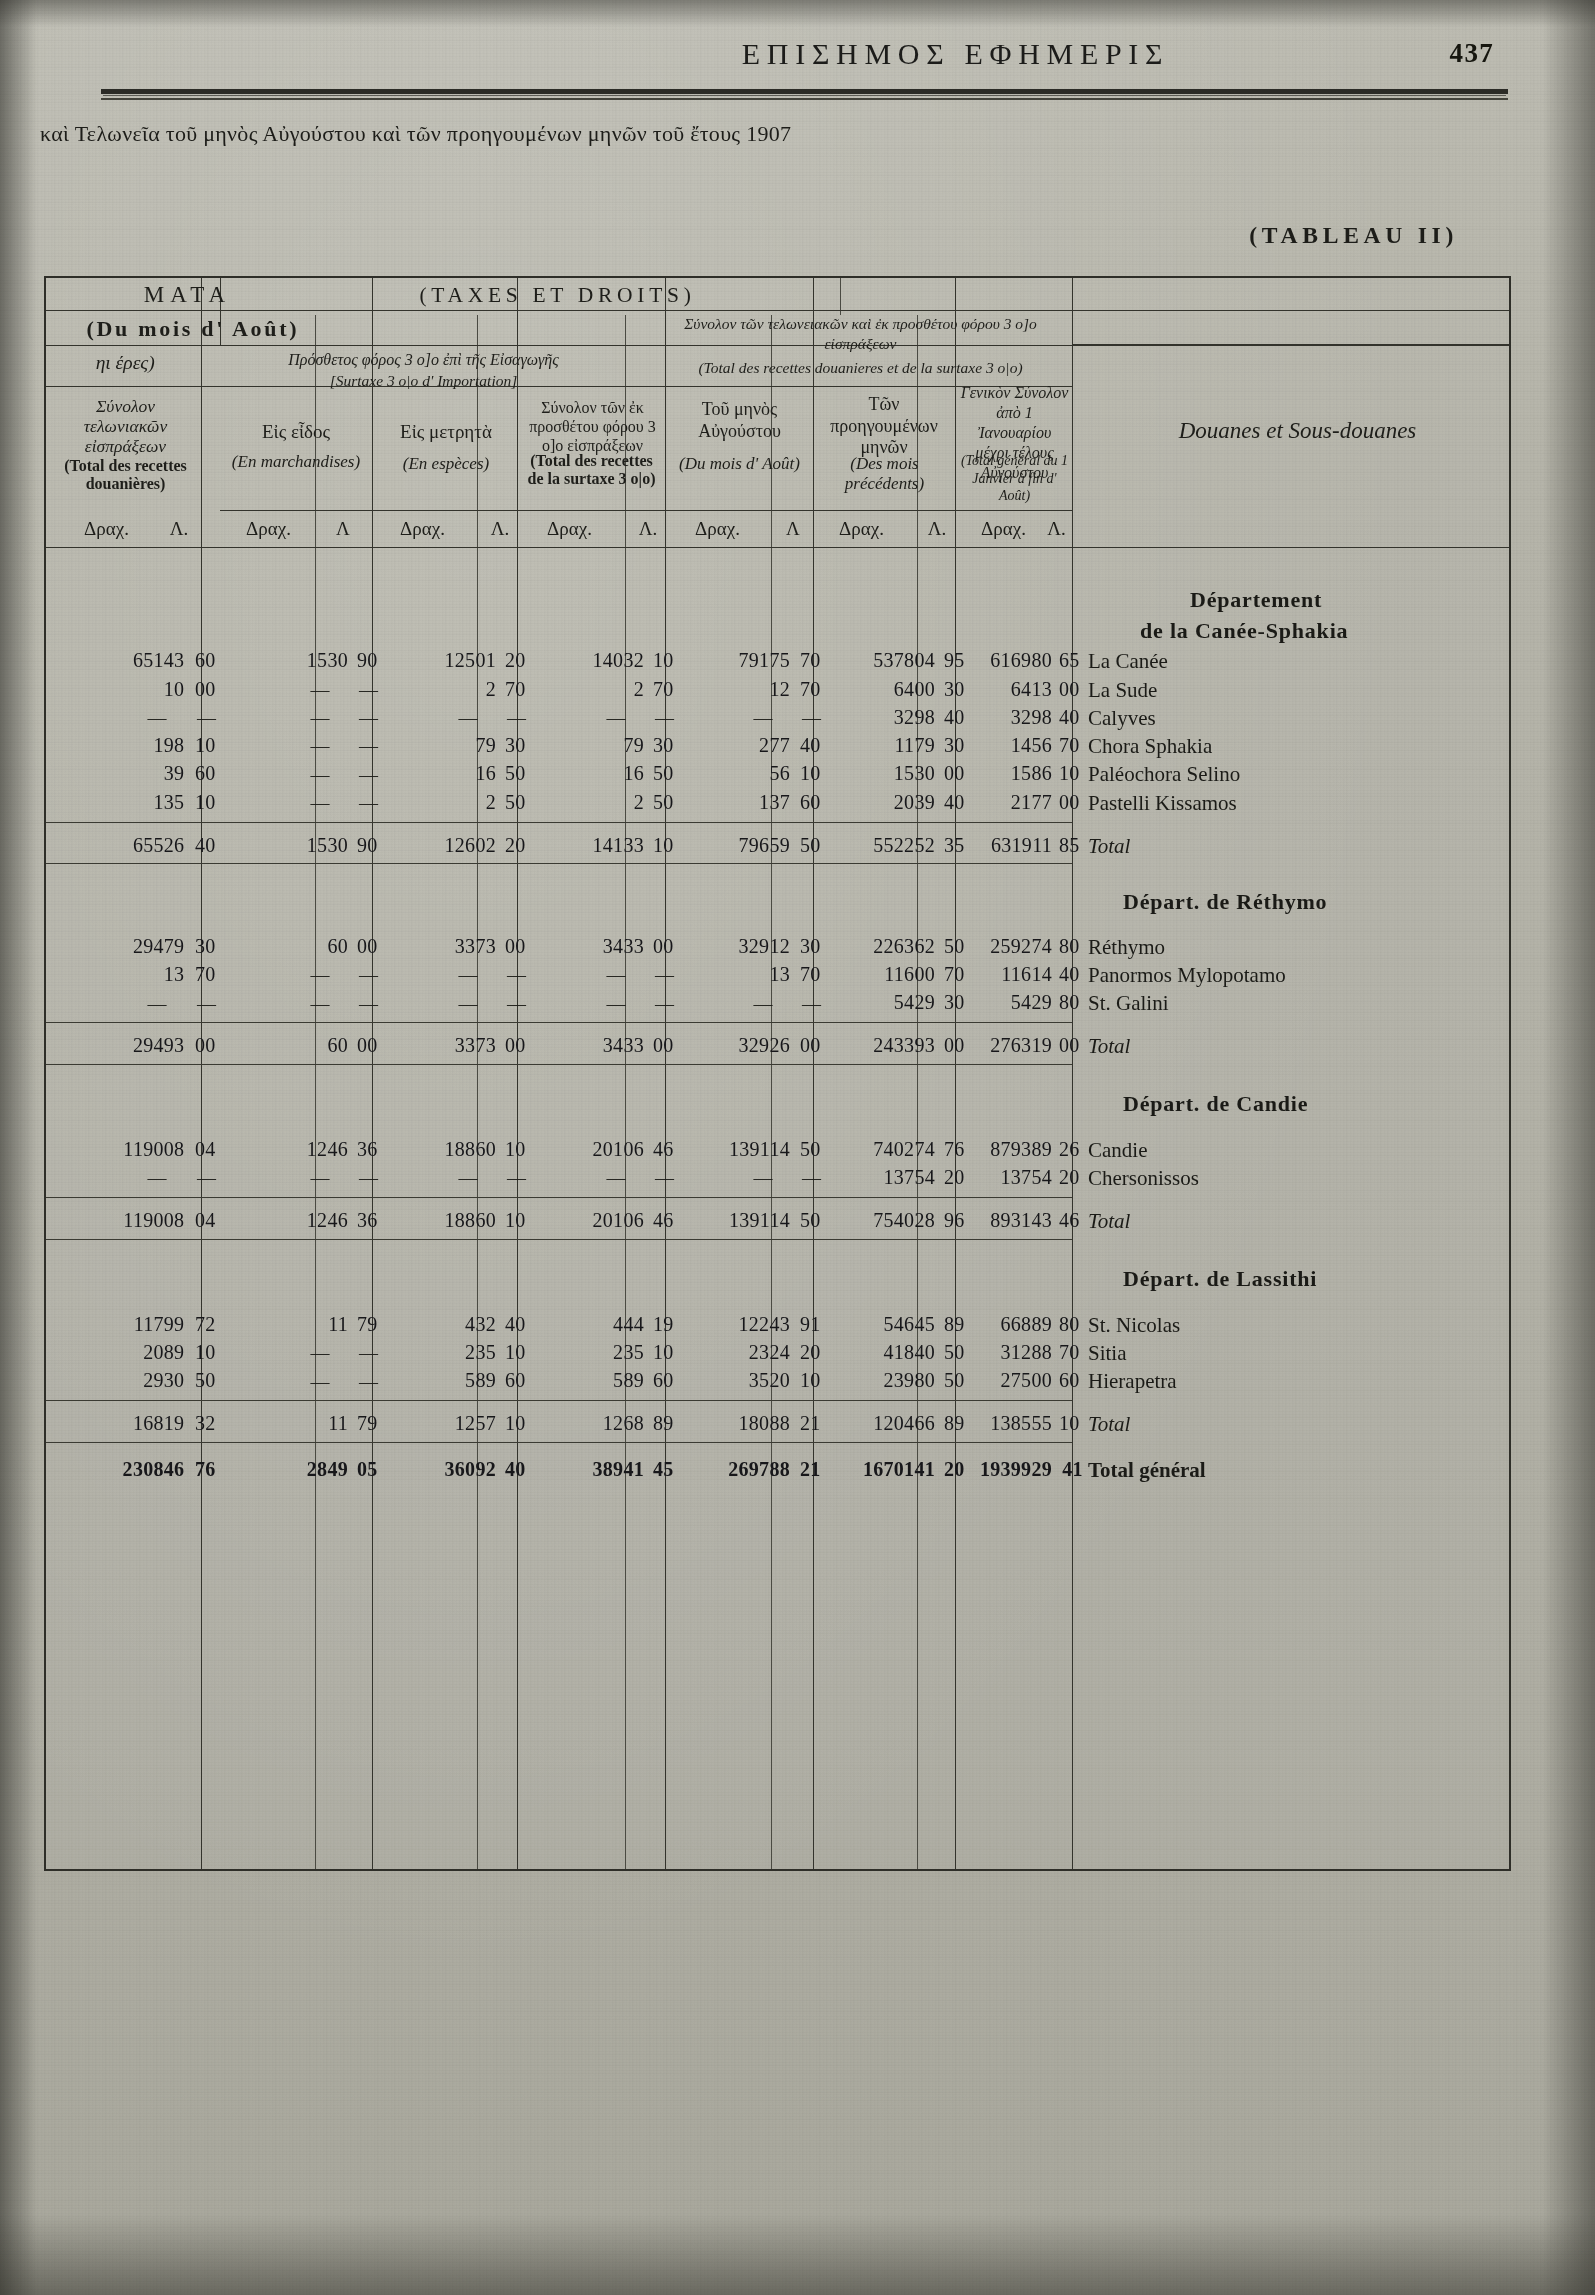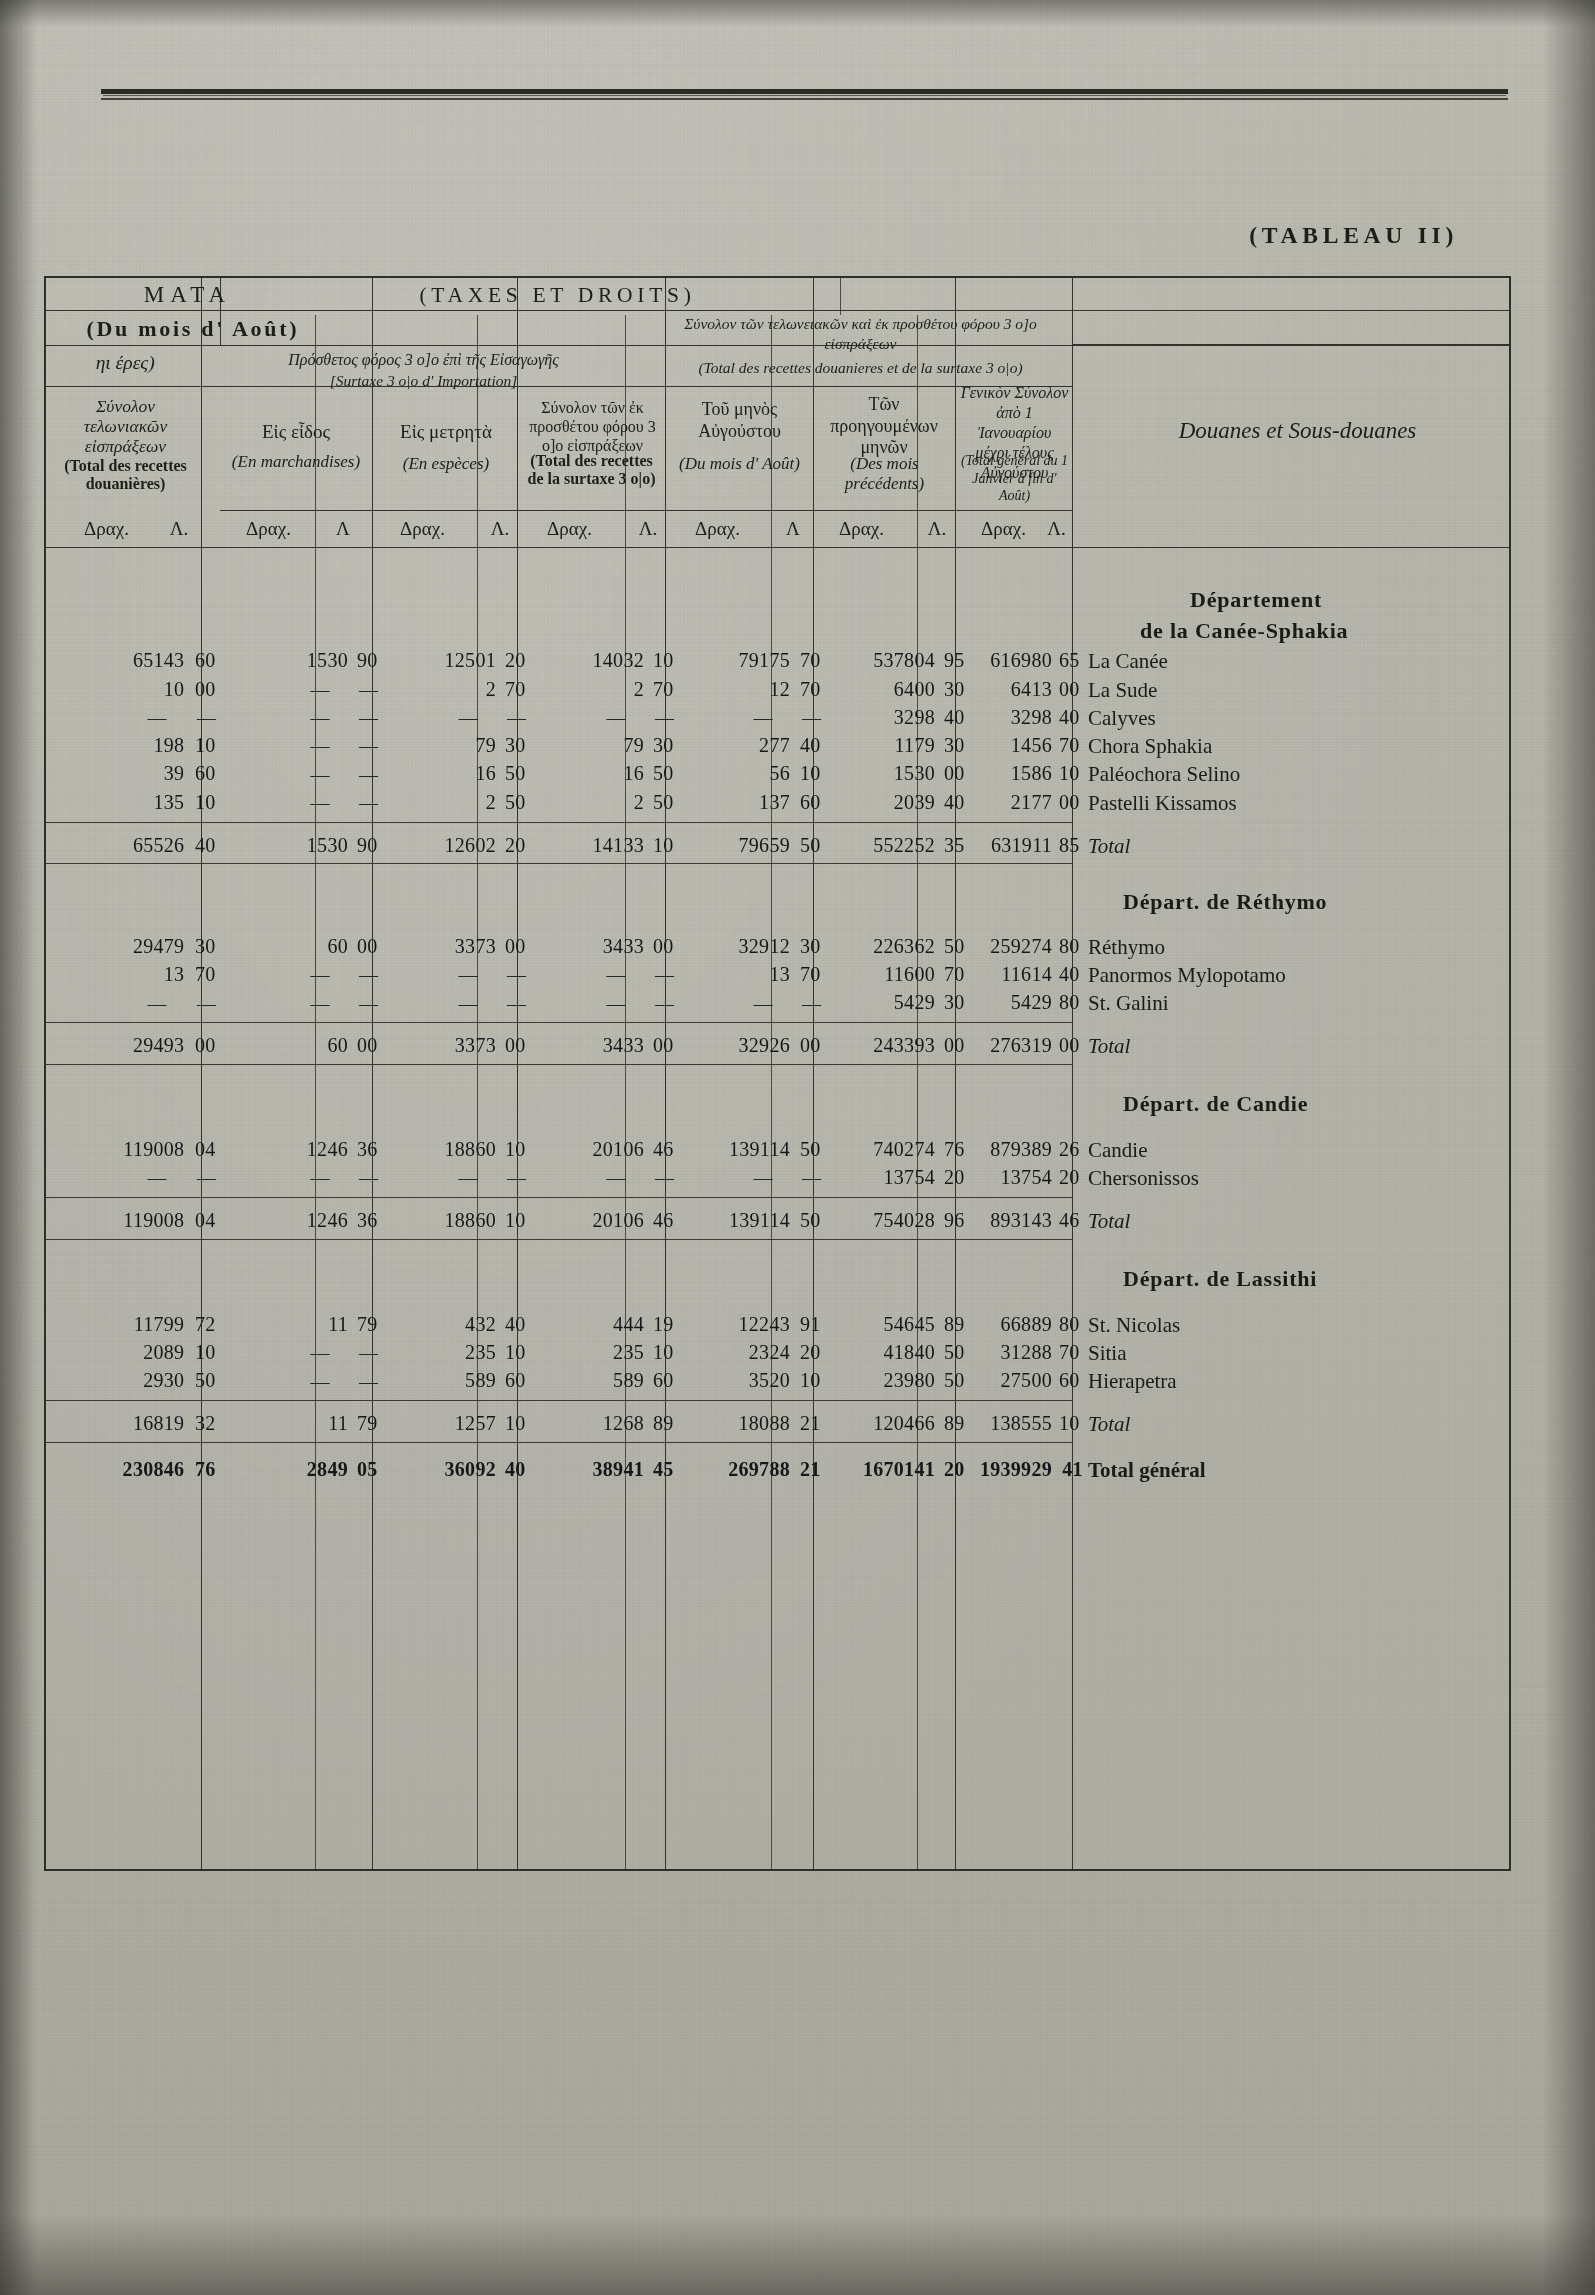--- a/index.html
+++ b/index.html
@@ -180,23 +180,28 @@
     font-size: 17.5px; color: #3a3a32; opacity:.35;
     font-style: italic;
   }
 </style>
 </head>
 <body>
 
 <div id="page">
   <div id="grain"></div>
 
+  <div id="masthead">
+    <div class="title">ΕΠΙΣΗΜΟΣ ΕΦΗΜΕΡΙΣ</div>
+    <div class="pageno">437</div>
+  </div>
   <div id="rule"></div>
   <div id="rule2"></div>
 
+  <div id="capline1">καὶ Τελωνεῖα τοῦ μηνὸς Αὐγούστου καὶ τῶν προηγουμένων μηνῶν τοῦ ἔτους 1907</div>
   <div id="tableau">(TABLEAU II)</div>
 
   <div id="tbl">
 
     <div class="vline" style="left:155px;"></div>
     <div class="vline" style="left:174px; top:0; height:67px;"></div>
     <div class="vline" style="left:326px;"></div>
     <div class="vline thin" style="left:269px; top:37px;"></div>
     <div class="vline" style="left:471px;"></div>
     <div class="vline thin" style="left:431px; top:37px;"></div>

